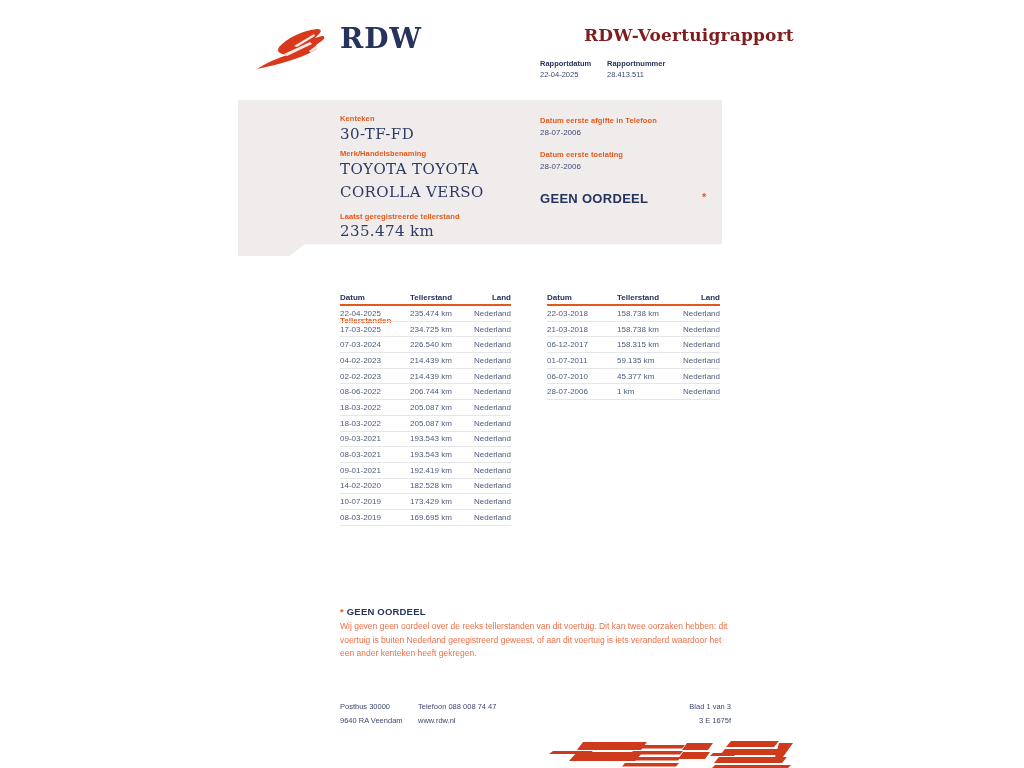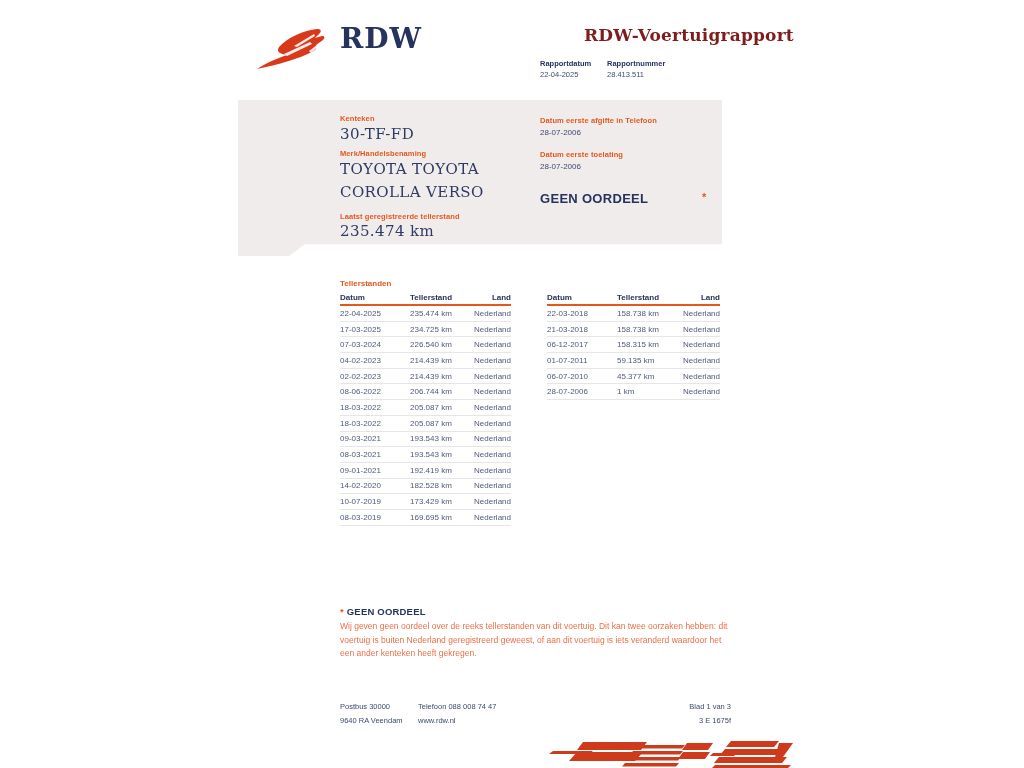--- a/index.html
+++ b/index.html
@@ -28,21 +28,21 @@
     left:238px;top:100px;width:484px;height:156px;background:#efeceb;
     clip-path:polygon(0 0,100% 0,100% 92.5%,13.8% 92.5%,10.6% 100%,0 100%);
   }
   .lbl{font-size:7.5px;font-weight:bold;color:#e5581c;letter-spacing:.1px;}
   .serif-val{font-family:"DejaVu Serif", serif;color:#2d3a64;font-size:15px;letter-spacing:.4px;}
   .sans-val{font-size:8px;color:#3d4a72;}
   .oordeel{font-size:13px;font-weight:bold;color:#26335c;letter-spacing:.3px;}
   .star{color:#e5581c;font-size:11px;font-weight:bold;}
 
   
-  .section-title{font-size:8px;font-weight:bold;color:#e5581c;}
+  .section-title{font-size:8px;font-weight:bold;color:#e5581c;margin-top:37px;}
   .mtable{width:171px;}
   .mtable .thead{
     display:flex;align-items:center;height:13px;border-bottom:2px solid #e5581c;
     font-size:8px;font-weight:bold;color:#26335c;
   }
   .trow{
     display:flex;align-items:center;height:14.7px;border-bottom:1px solid #e6e6ea;
     font-size:8px;color:#4d5a7c;
   }
   .c0{width:70px;text-align:left;}

